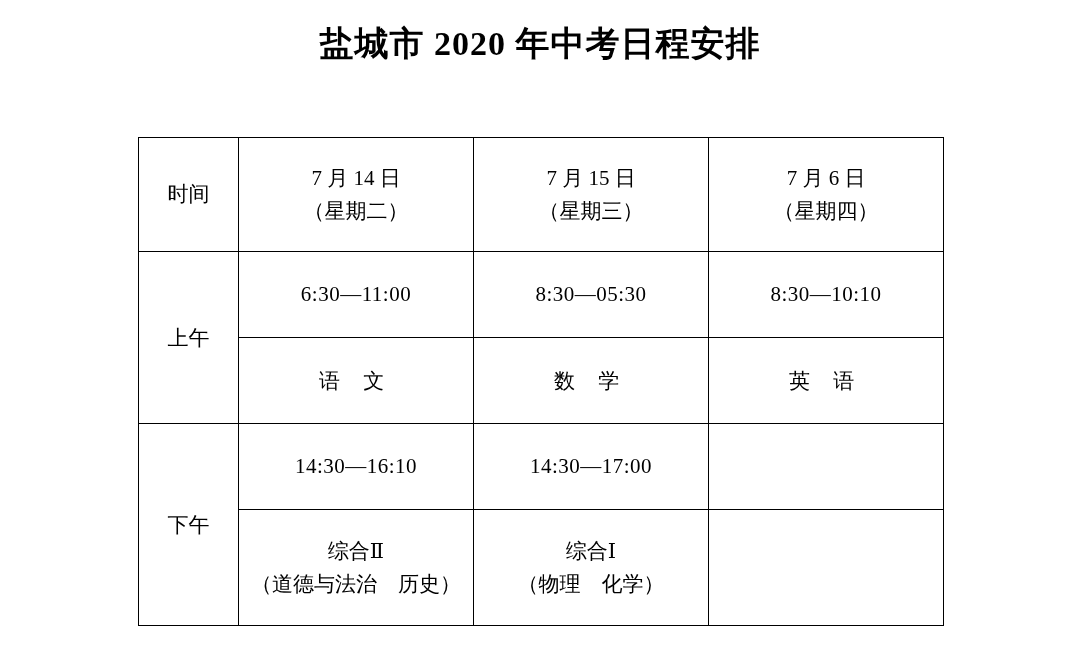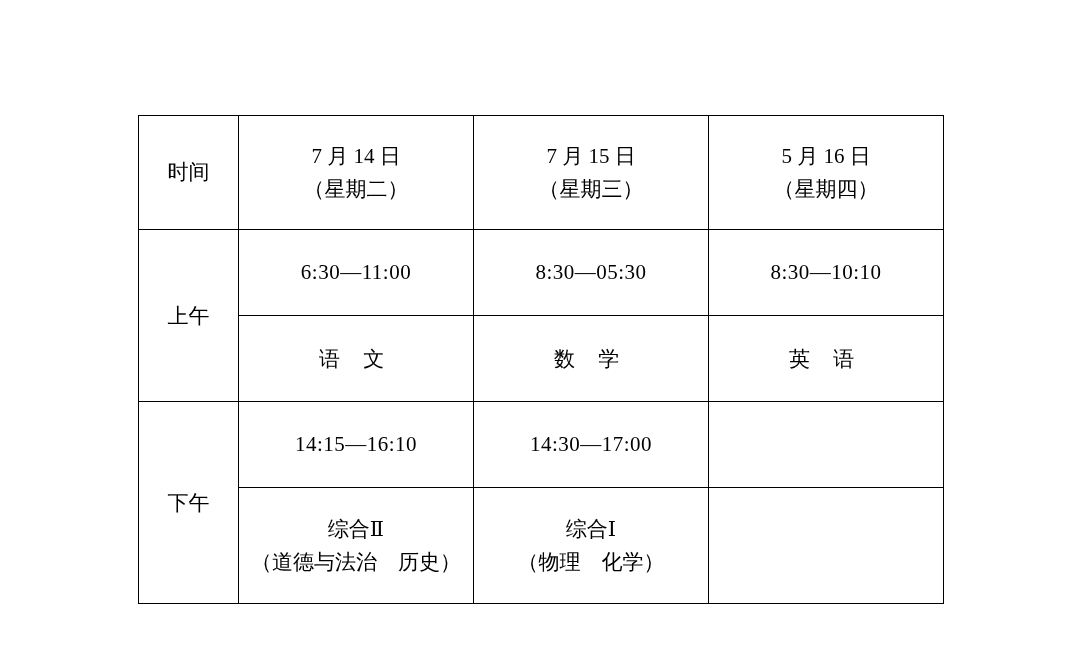--- a/index.html
+++ b/index.html
@@ -89,20 +89,21 @@
     font-size: 21px;
     line-height: 1.6;
   }
   .empty-cell { }
 </style>
 </head>
 <body>
 
 <div class="page">
 
+  <h1 class="doc-title">盐城市 2020 年中考日程安排</h1>
 
   <div class="table-wrap">
     <table class="schedule">
       <colgroup>
         <col class="col-time">
         <col class="col-day">
         <col class="col-day">
         <col class="col-day">
       </colgroup>
       <tbody>
@@ -110,40 +111,40 @@
           <td class="hdr-cell hdr-time">时间</td>
           <td class="hdr-cell">
             <span class="hdr-line1">7 月 14 日</span>
             <span class="hdr-line2">（星期二）</span>
           </td>
           <td class="hdr-cell">
             <span class="hdr-line1">7 月 15 日</span>
             <span class="hdr-line2">（星期三）</span>
           </td>
           <td class="hdr-cell">
-            <span class="hdr-line1">5 月 16 日</span>
+            <span class="hdr-line1">7 月 6 日</span>
             <span class="hdr-line2">（星期四）</span>
           </td>
         </tr>
 
         <tr>
           <td class="sess-label" rowspan="2">上午</td>
           <td class="time-cell">6:30—11:00</td>
           <td class="time-cell">8:30—05:30</td>
           <td class="time-cell">8:30—10:10</td>
         </tr>
         <tr>
           <td class="subj-cell subj-spaced">语 文</td>
           <td class="subj-cell subj-spaced">数 学</td>
           <td class="subj-cell subj-spaced">英 语</td>
         </tr>
 
         <tr>
           <td class="sess-label" rowspan="2">下午</td>
-          <td class="time-cell">14:15—16:10</td>
+          <td class="time-cell">14:30—16:10</td>
           <td class="time-cell">14:30—17:00</td>
           <td class="time-cell empty-cell"></td>
         </tr>
         <tr>
           <td class="subj-cell-2">
             <span class="sub-line">综合Ⅱ</span>
             <span class="sub-line">（道德与法治　历史）</span>
           </td>
           <td class="subj-cell-2">
             <span class="sub-line">综合Ⅰ</span>

